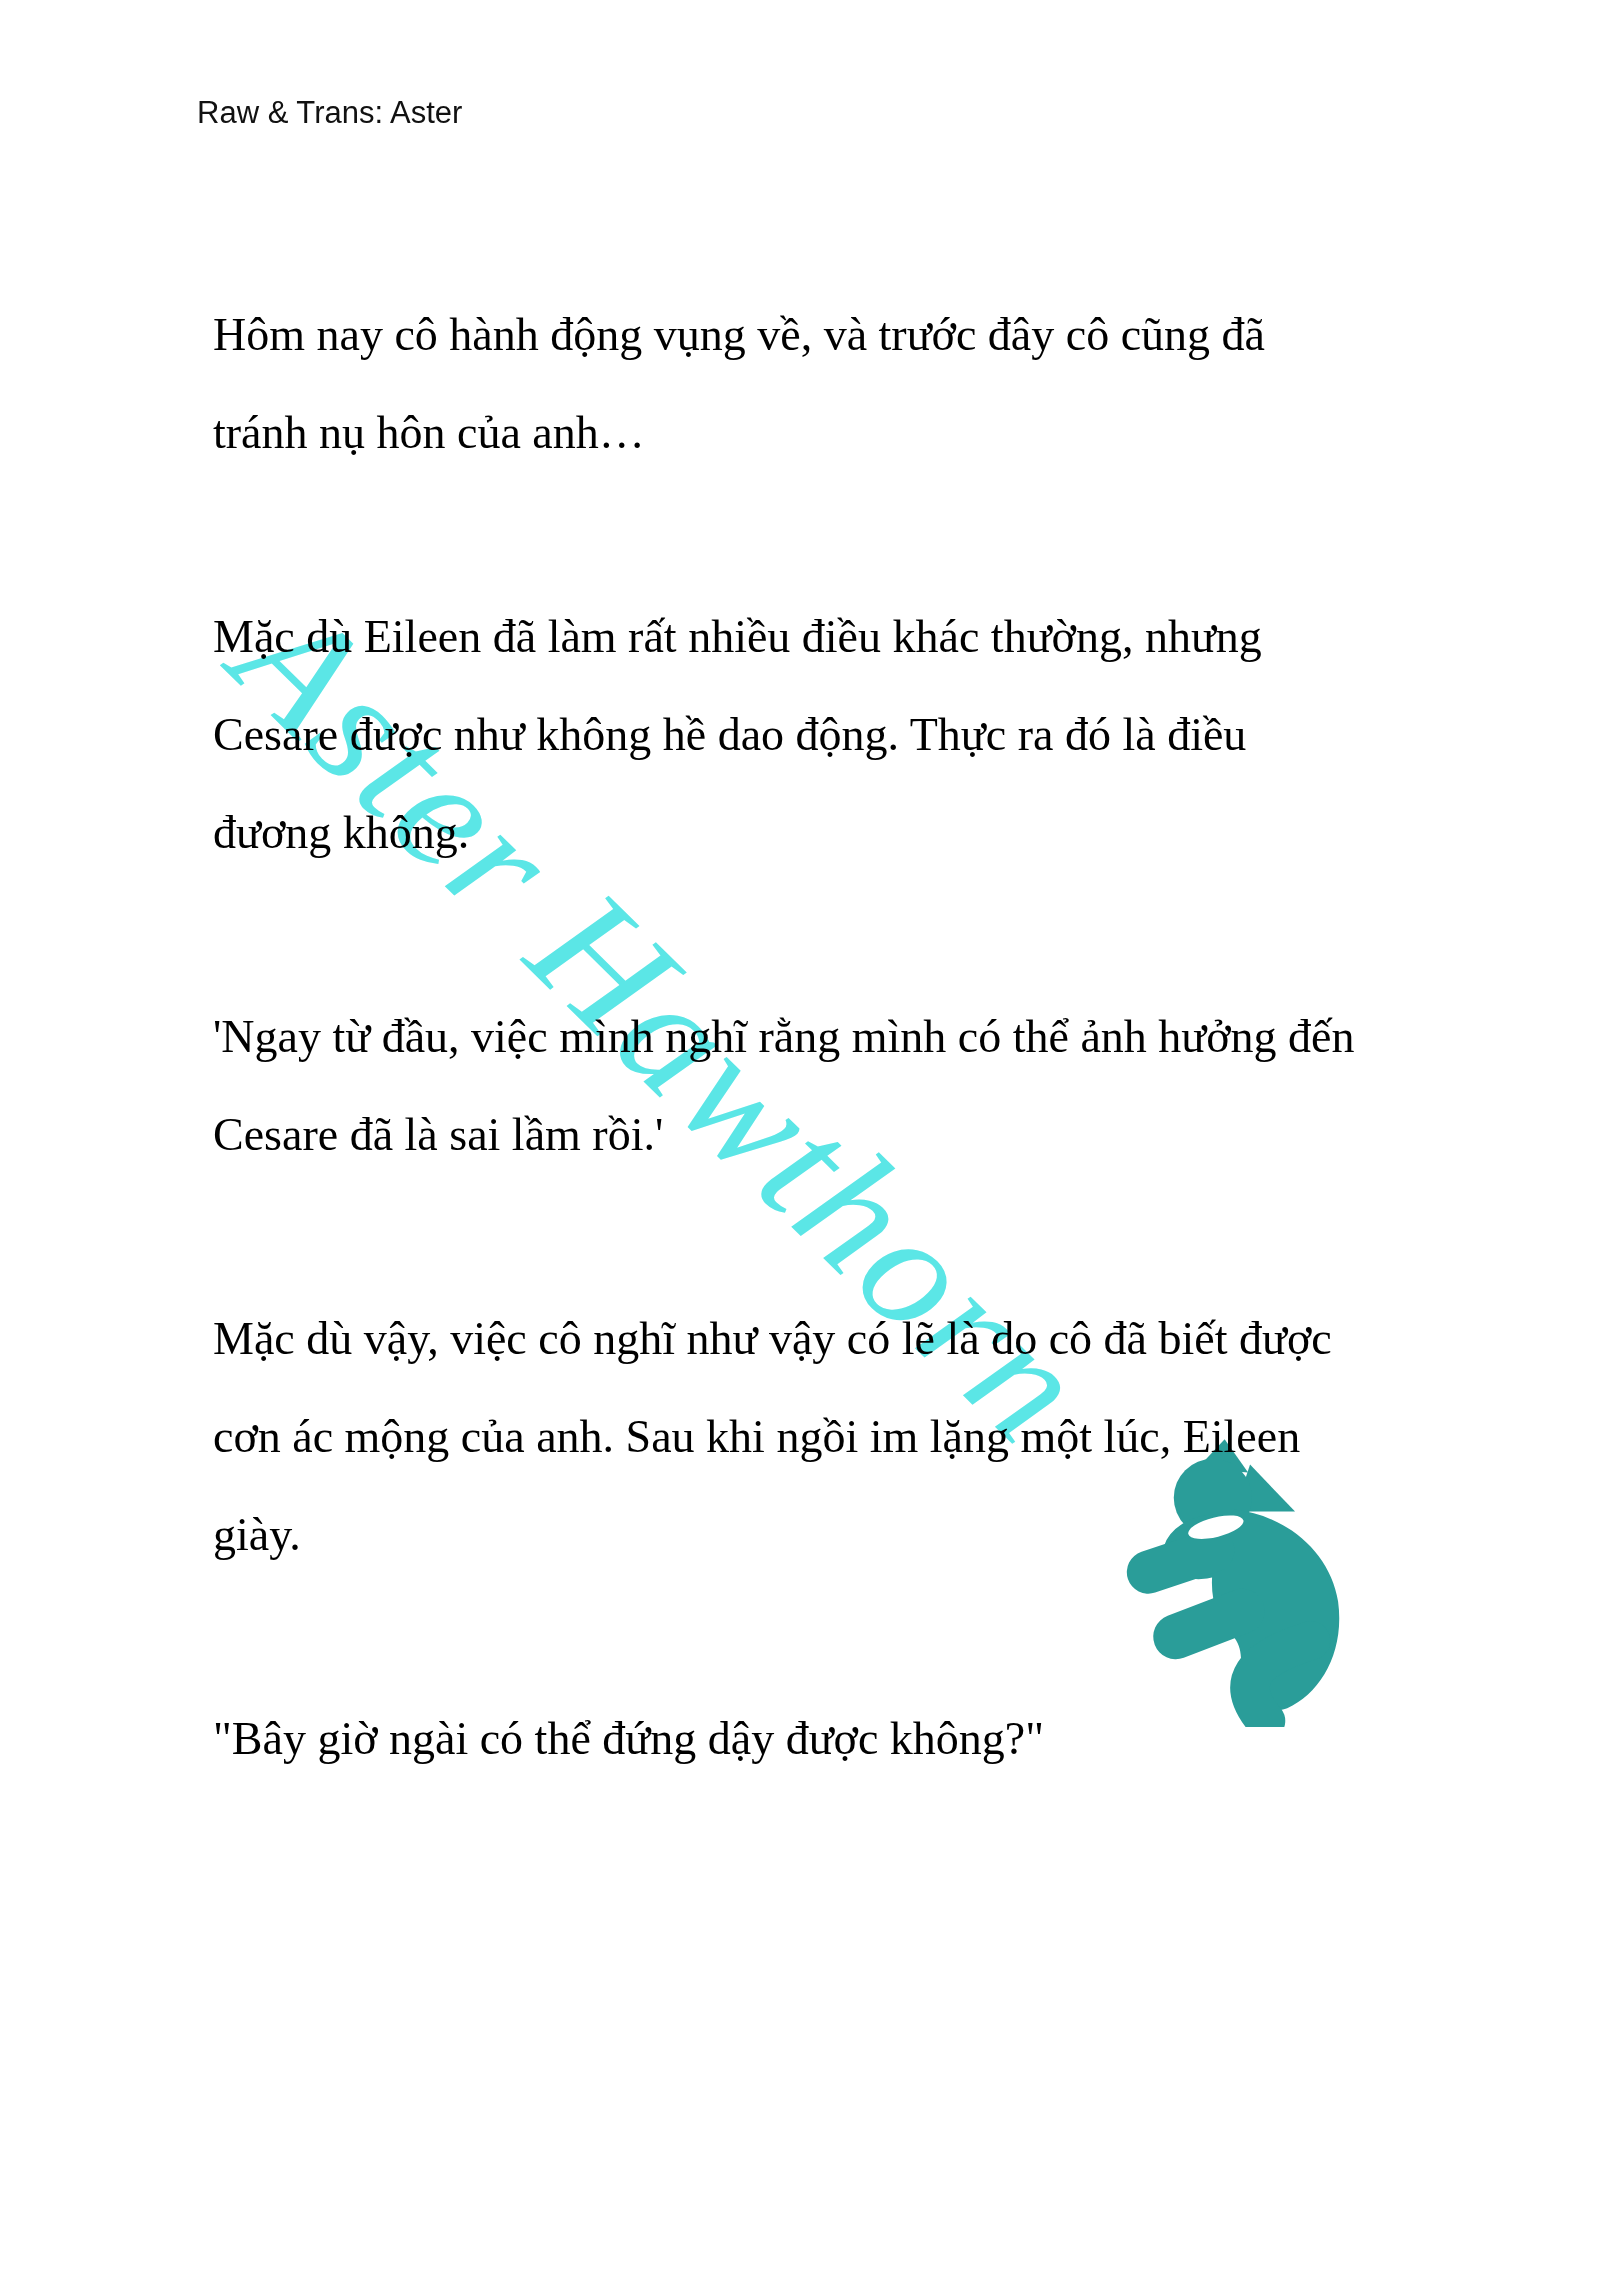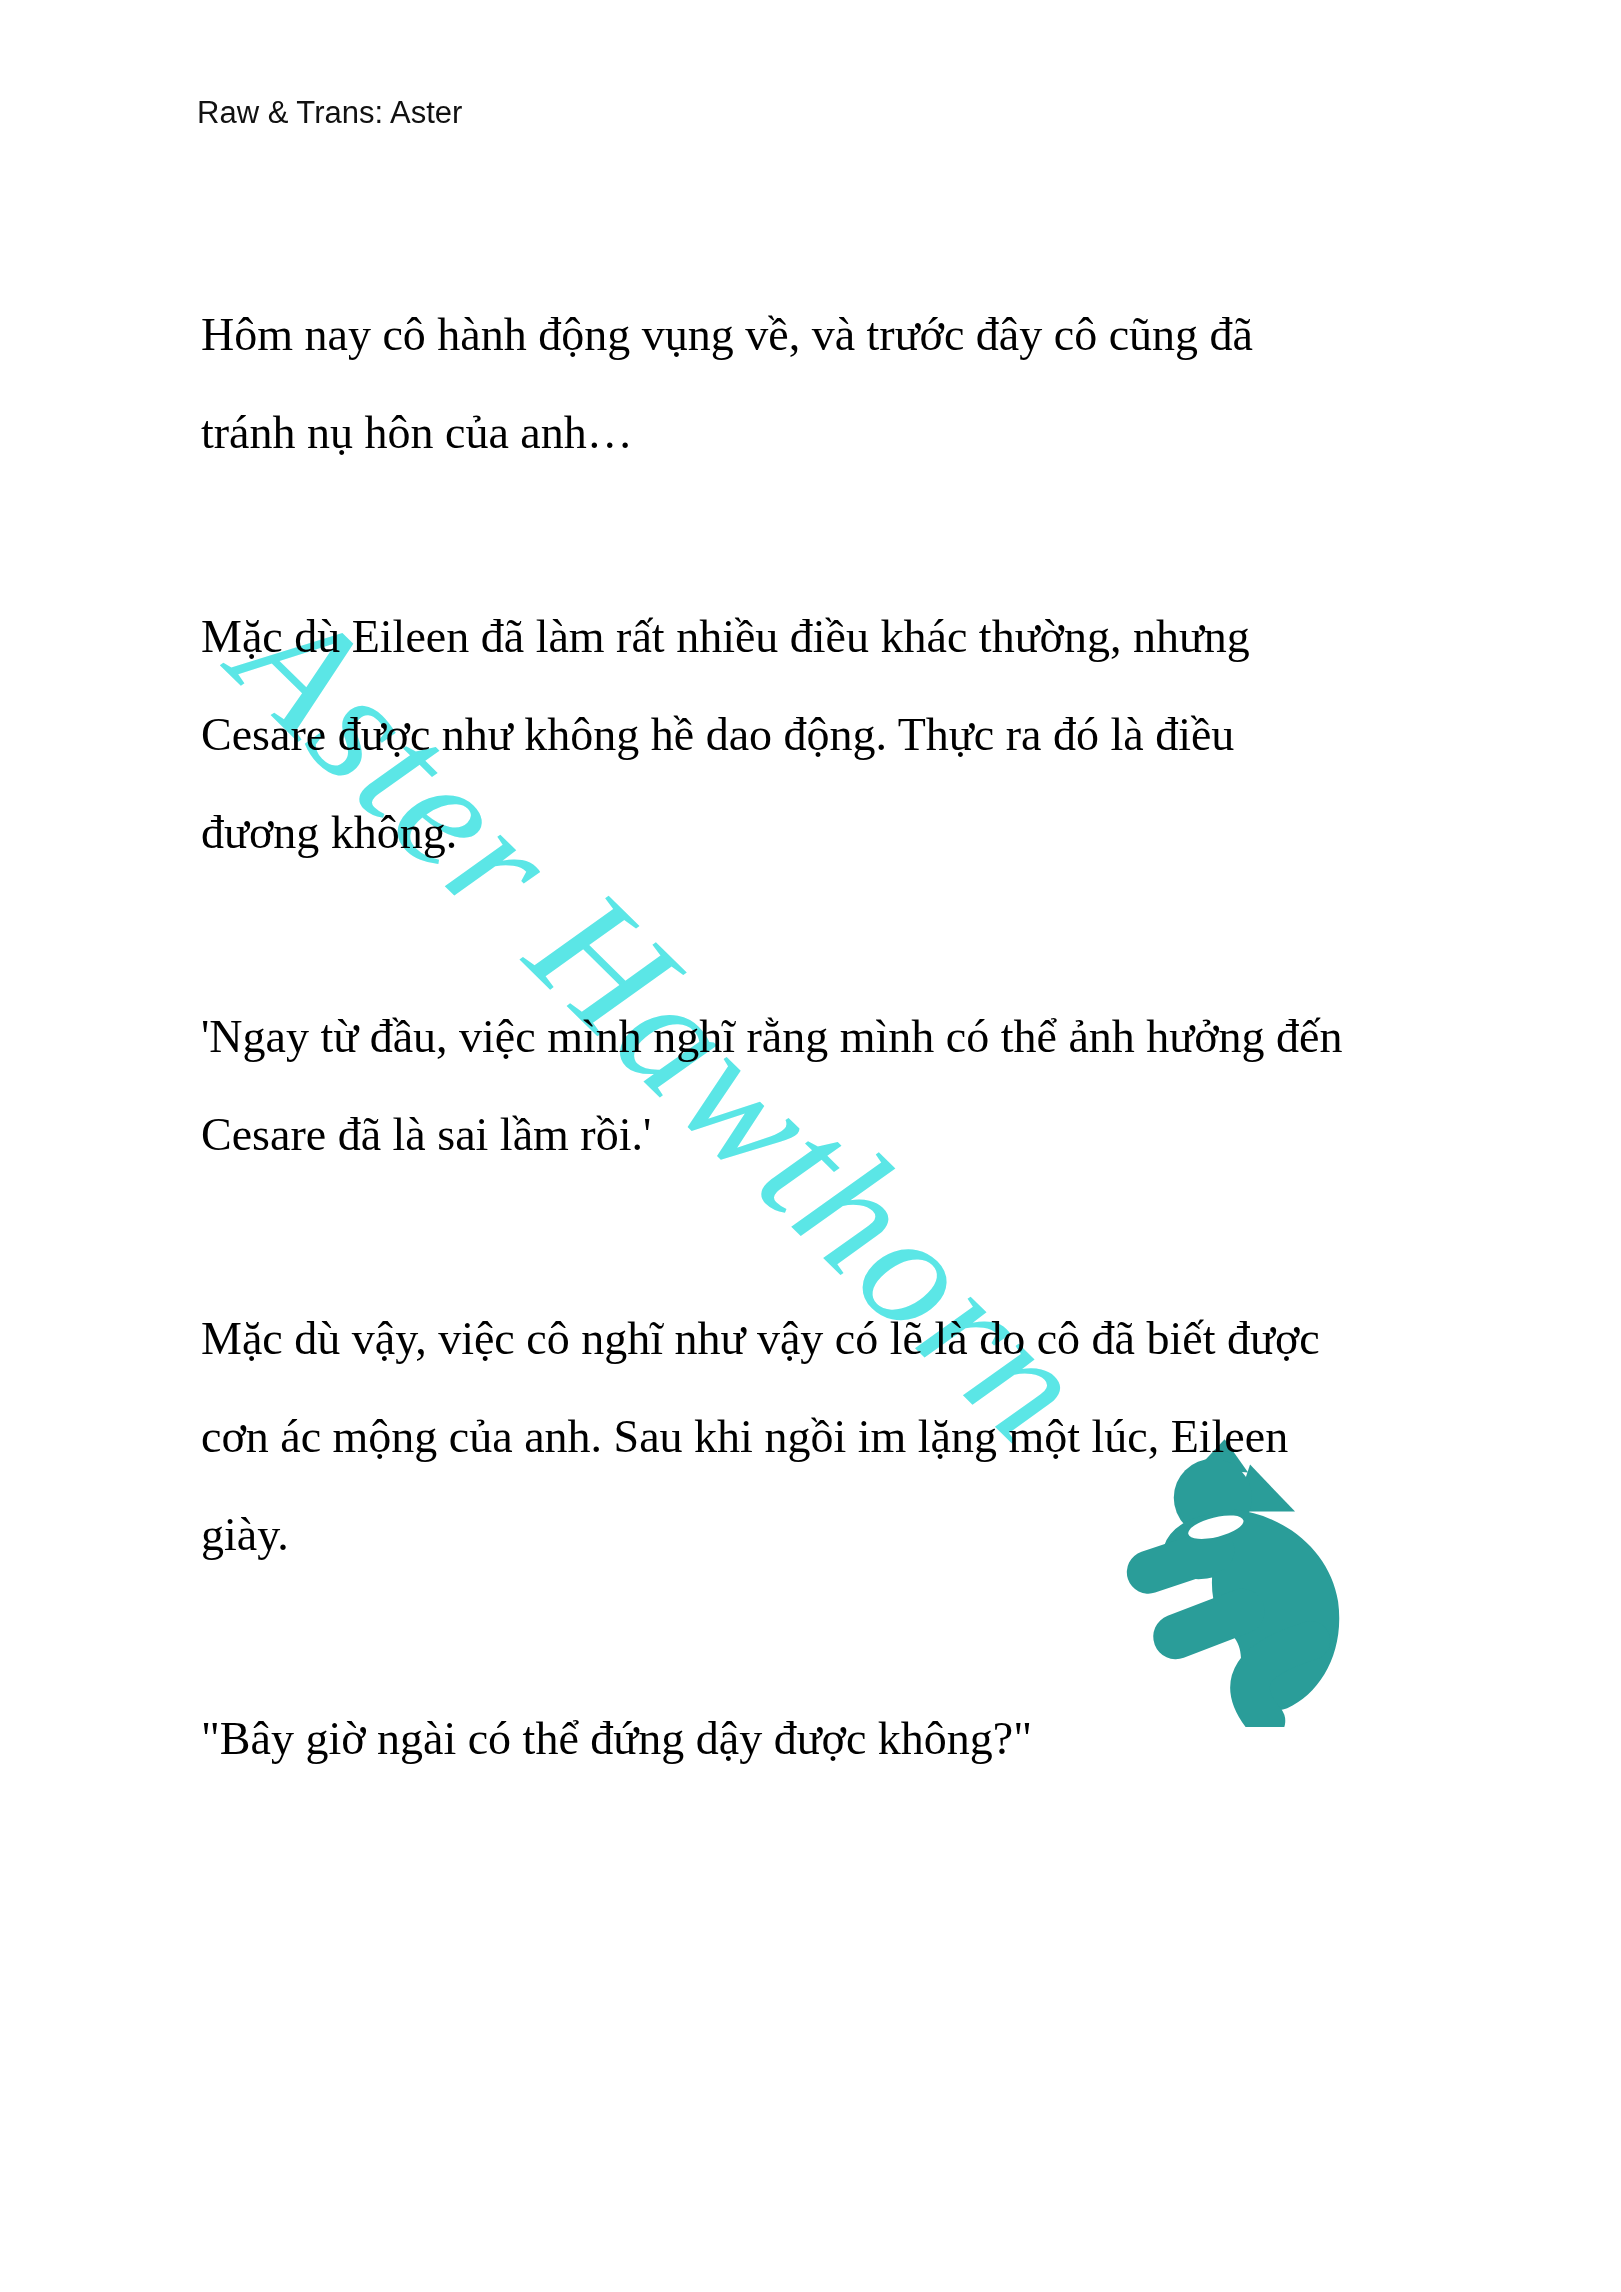--- a/index.html
+++ b/index.html
@@ -46,21 +46,21 @@
   .cat-stroke { stroke: var(--cat-color, #2A9D99); }
 
   .content {
     position: absolute;
     left: 201px; top: 286px;
     width: 1255px;
     color: var(--text-color, #000000);
     font-size: 46px;
     z-index: 3;
   }
-  .paragraph { margin: 0 0 106px 0; }
+  .paragraph { margin: 0 0 106px 12px; }
   .paragraph:last-child { margin-bottom: 0; }
   .line {
     line-height: 98px;
     white-space: nowrap;
   }
 </style>
 </head>
 <body>
 
 <div class="page">

